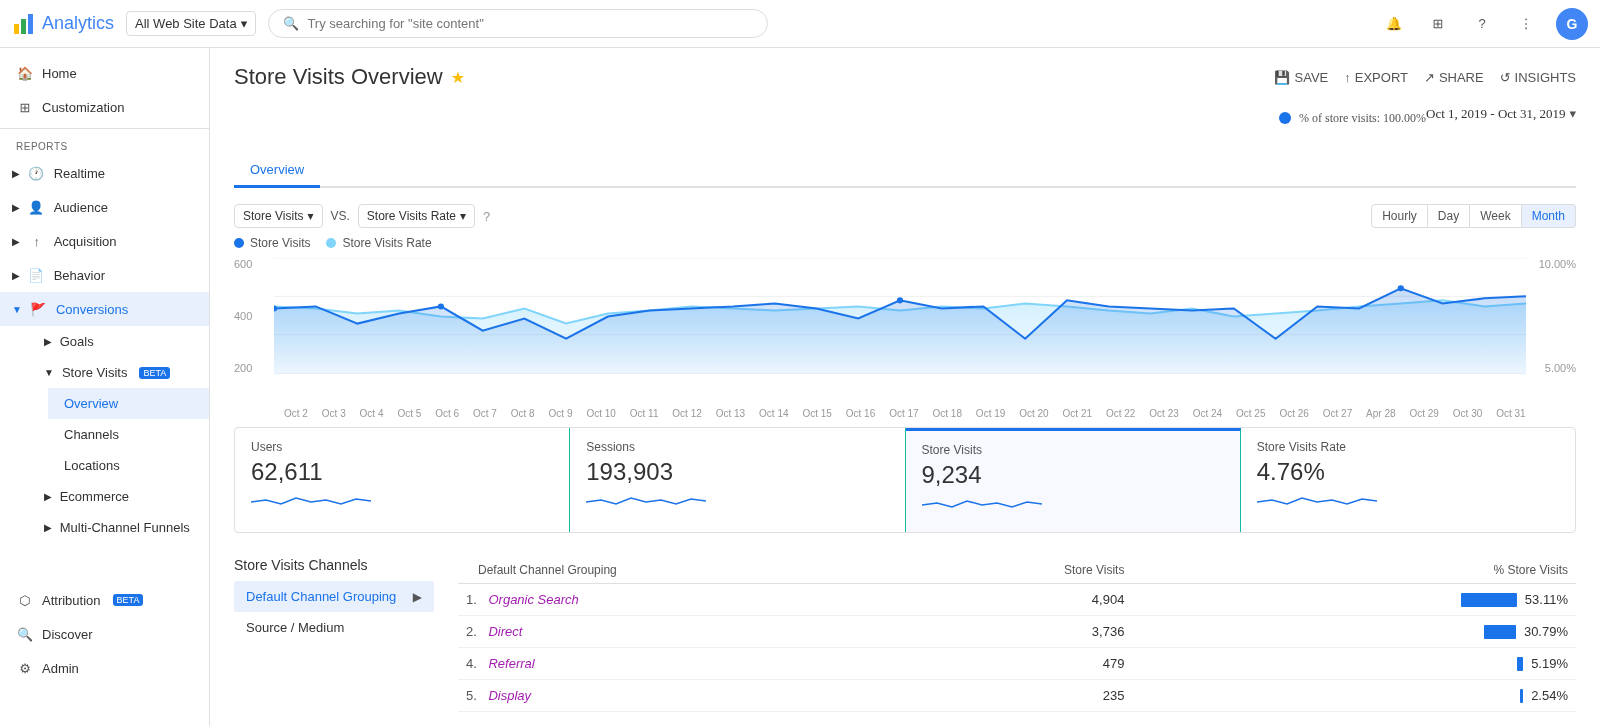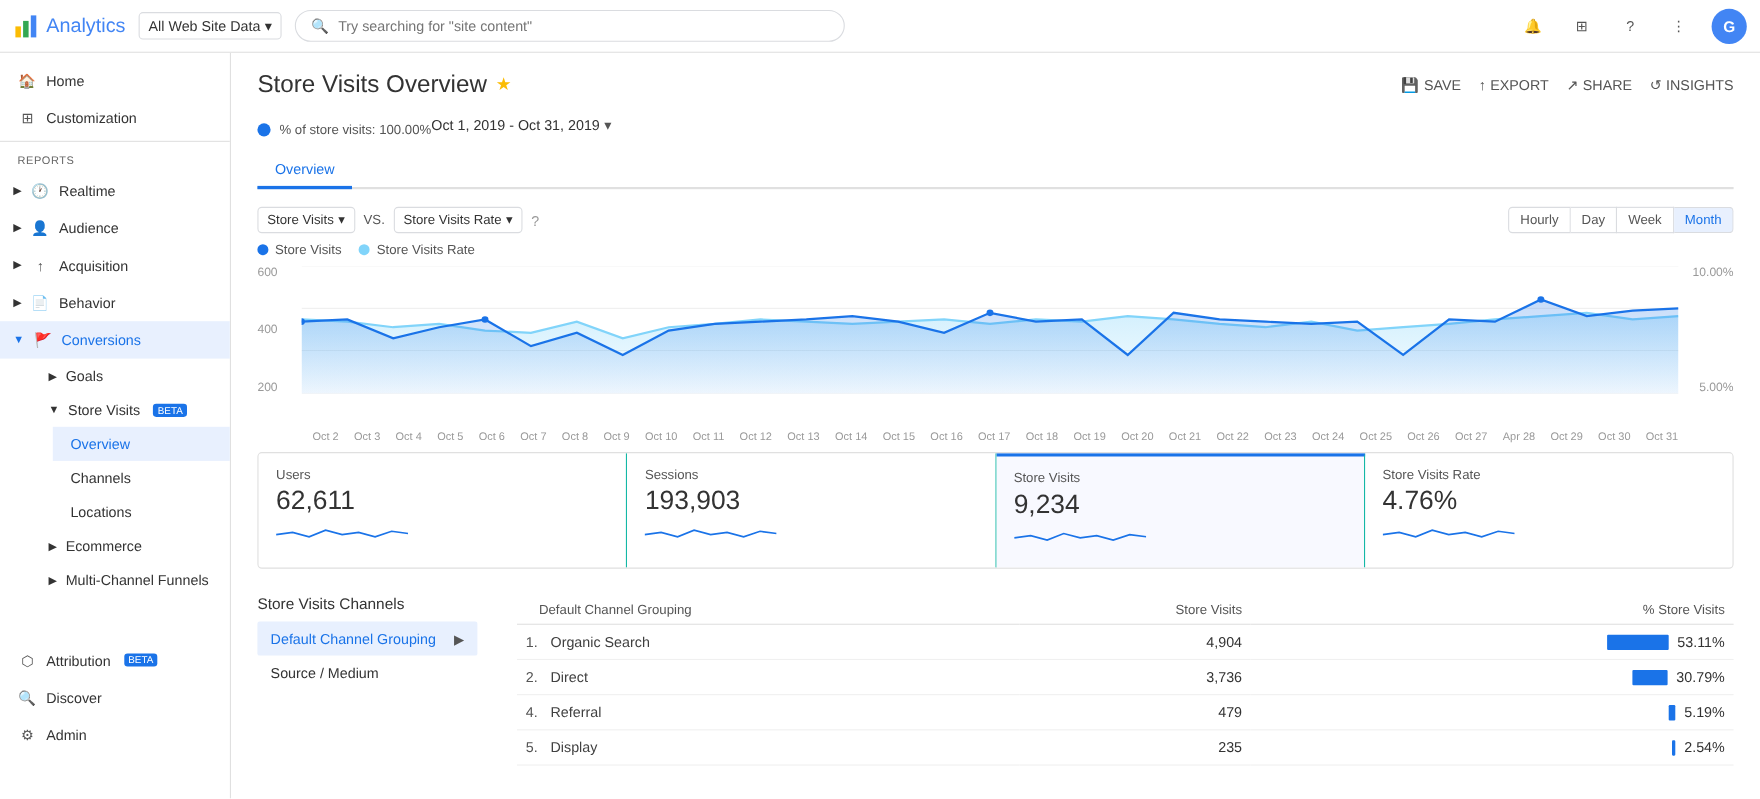--- a/index.html
+++ b/index.html
@@ -109,39 +109,39 @@
     
     .metrics-row { display: flex; gap: 0; border: 1px solid #e0e0e0; border-radius: 4px; margin-bottom: 24px; overflow: hidden; }
     .metric-card { flex: 1; padding: 12px 16px; border-right: 1px solid #14b8a6; }
     .metric-card:last-child { border-right: none; }
     .metric-card.highlighted { background: #f8f9ff; border-top: 3px solid #1a73e8; }
     .metric-label { font-size: 12px; color: #555; margin-bottom: 4px; }
     .metric-value { font-size: 24px; color: #333; font-weight: 400; margin-bottom: 4px; }
     .metric-sparkline { height: 24px; }
 
     
-    .channels-section { display: flex; gap: 36px; }
+    .channels-section { display: flex; gap: 24px; }
     .channels-left { width: 200px; min-width: 200px; }
     .channels-right { flex: 1; }
     .section-title { font-size: 14px; color: #333; font-weight: 500; margin-bottom: 8px; }
     .channel-item {
       display: flex; align-items: center; justify-content: space-between;
       padding: 8px 12px; font-size: 13px; cursor: pointer; border-radius: 2px;
     }
     .channel-item.active { background: #e8f0fe; color: #1a73e8; }
     .channel-item-arrow { color: #555; font-size: 12px; }
 
     
     .data-table { width: 100%; border-collapse: collapse; font-size: 13px; }
     .data-table th { text-align: right; font-size: 12px; color: #555; font-weight: 500; padding: 6px 8px; border-bottom: 1px solid #e0e0e0; }
     .data-table th.left { text-align: left; }
     .data-table td { padding: 8px 8px; border-bottom: 1px solid #f0f0f0; vertical-align: middle; }
     .data-table td.left { text-align: left; }
     .data-table td.right { text-align: right; }
-    .data-table td a { color: #404040; text-decoration: none; }
+    .data-table td a { color: #a21caf; text-decoration: none; font-style: italic; }
     .row-num { color: #555; margin-right: 8px; }
     .bar-container { display: flex; align-items: center; gap: 8px; justify-content: flex-end; }
     .bar { height: 14px; background: #1a73e8; border-radius: 1px; }
   </style>
 </head>
 <body>
 
 <nav class="top-nav">
   <div class="brand">
     <svg class="brand-icon" viewBox="0 0 24 24">
@@ -275,21 +275,21 @@
           <span>↗</span>
           <span>SHARE</span>
         </button>
         <button class="header-action-btn">
           <span>↺</span>
           <span>INSIGHTS</span>
         </button>
       </div>
     </div>
 
-    <div style="display:flex; align-items:center; justify-content:flex-start; margin-bottom:9px;">
+    <div style="display:flex; align-items:center; justify-content:flex-end; margin-bottom:24px;font-family:Liberation Serif, serif;">
       <div style="display:flex;align-items:center;gap:8px;">
         <span style="width:12px;height:12px;border-radius:50%;background:#1a73e8;display:inline-block;"></span>
         <span style="font-size:12px;color:#555;">% of store visits: 100.00%</span>
       </div>
       <div class="date-range">
         <span class="date-range-value">Oct 1, 2019 - Oct 31, 2019</span>
         <span style="margin-left:4px;">▾</span>
       </div>
     </div>
 

